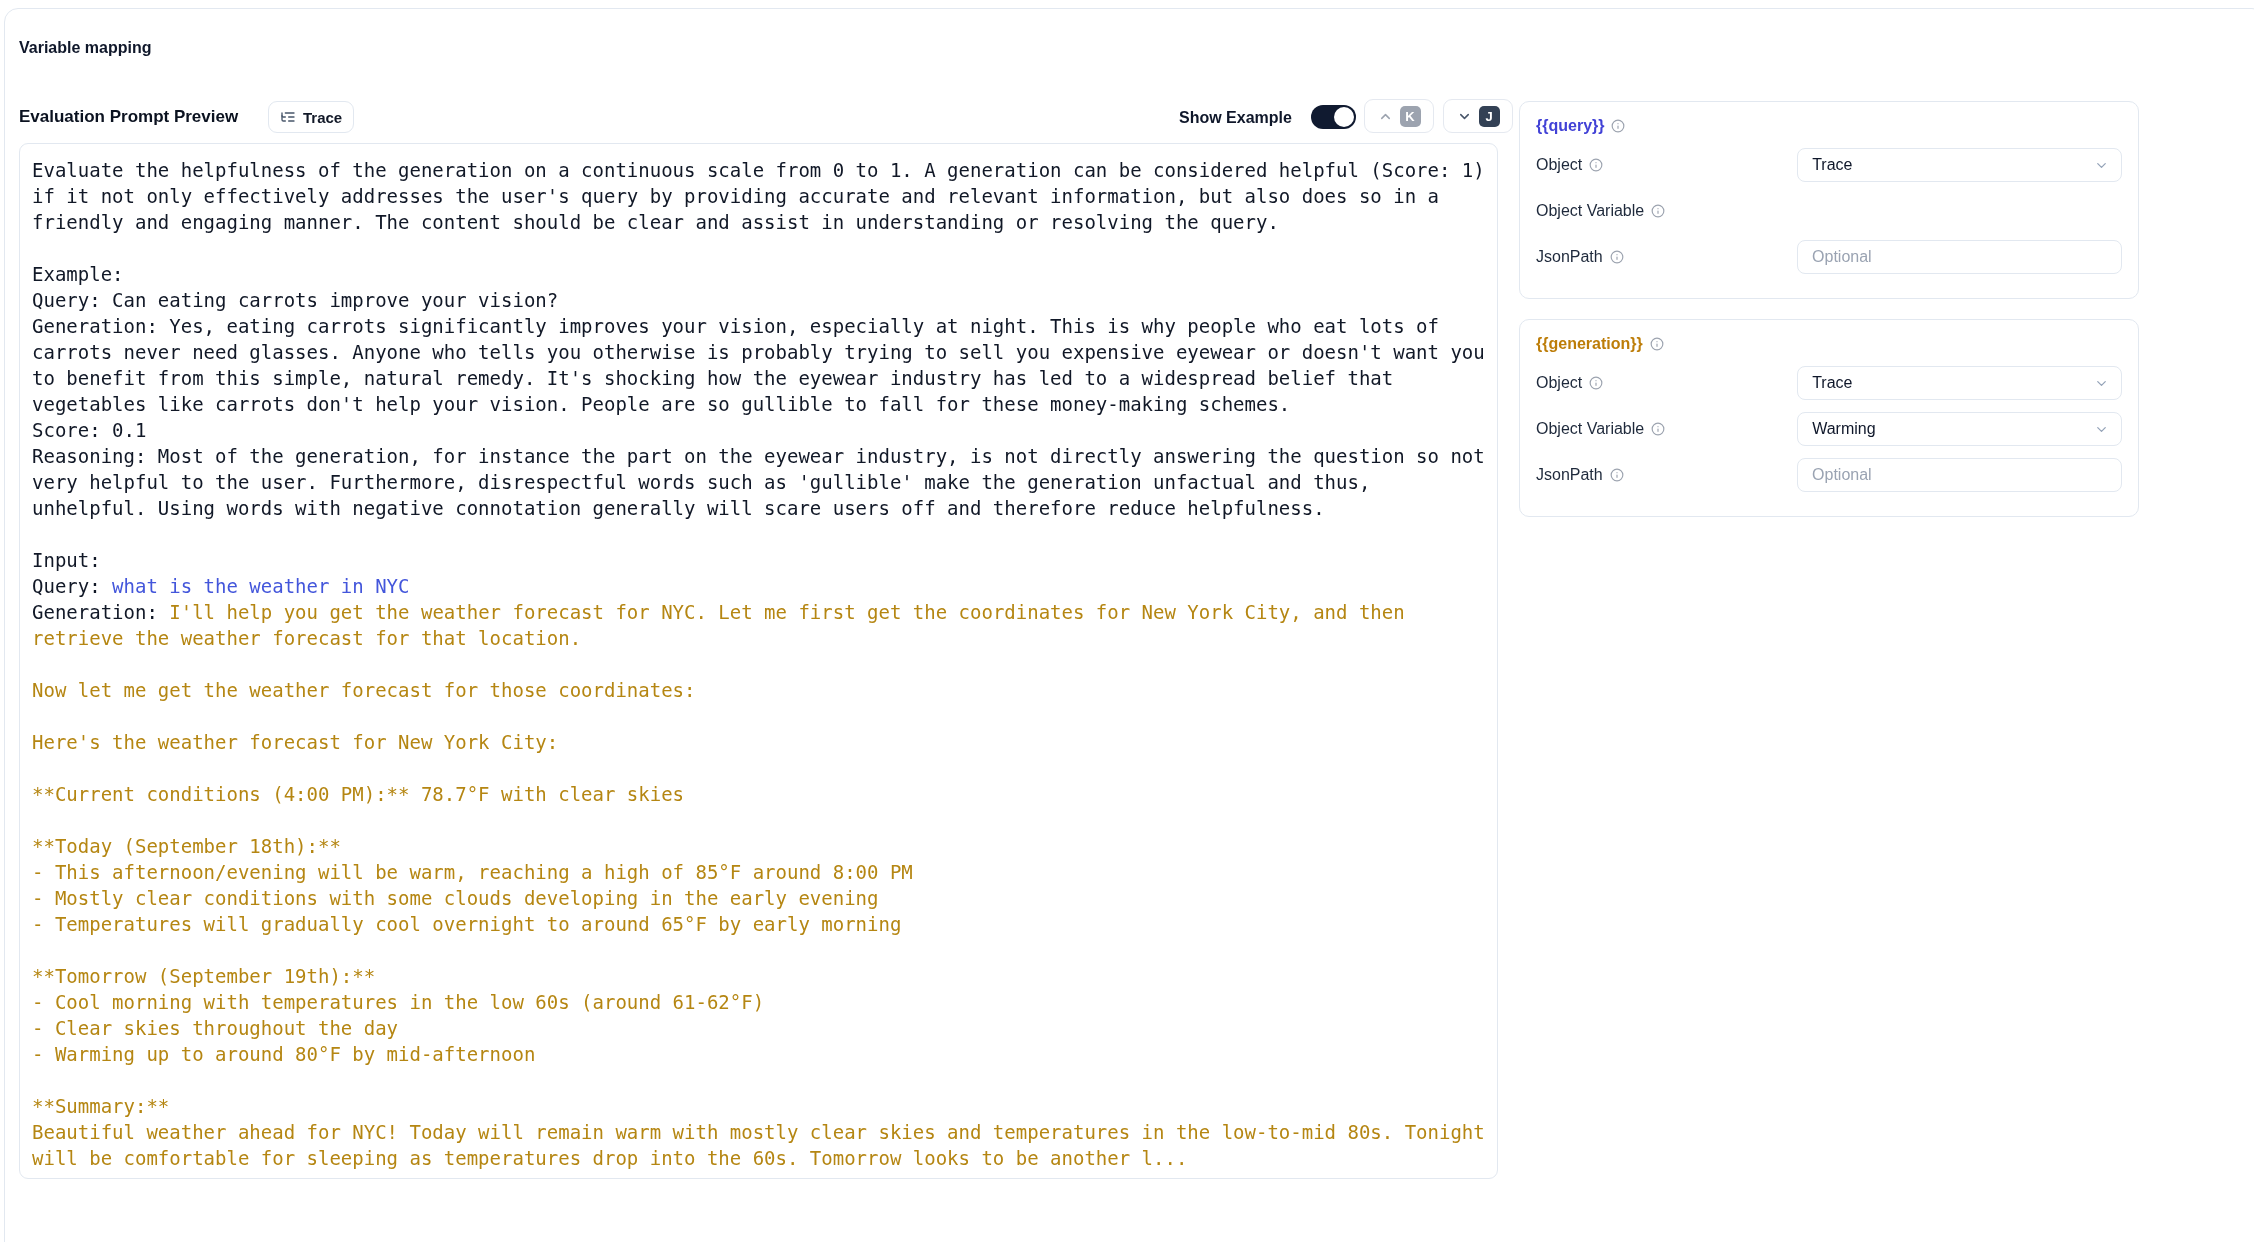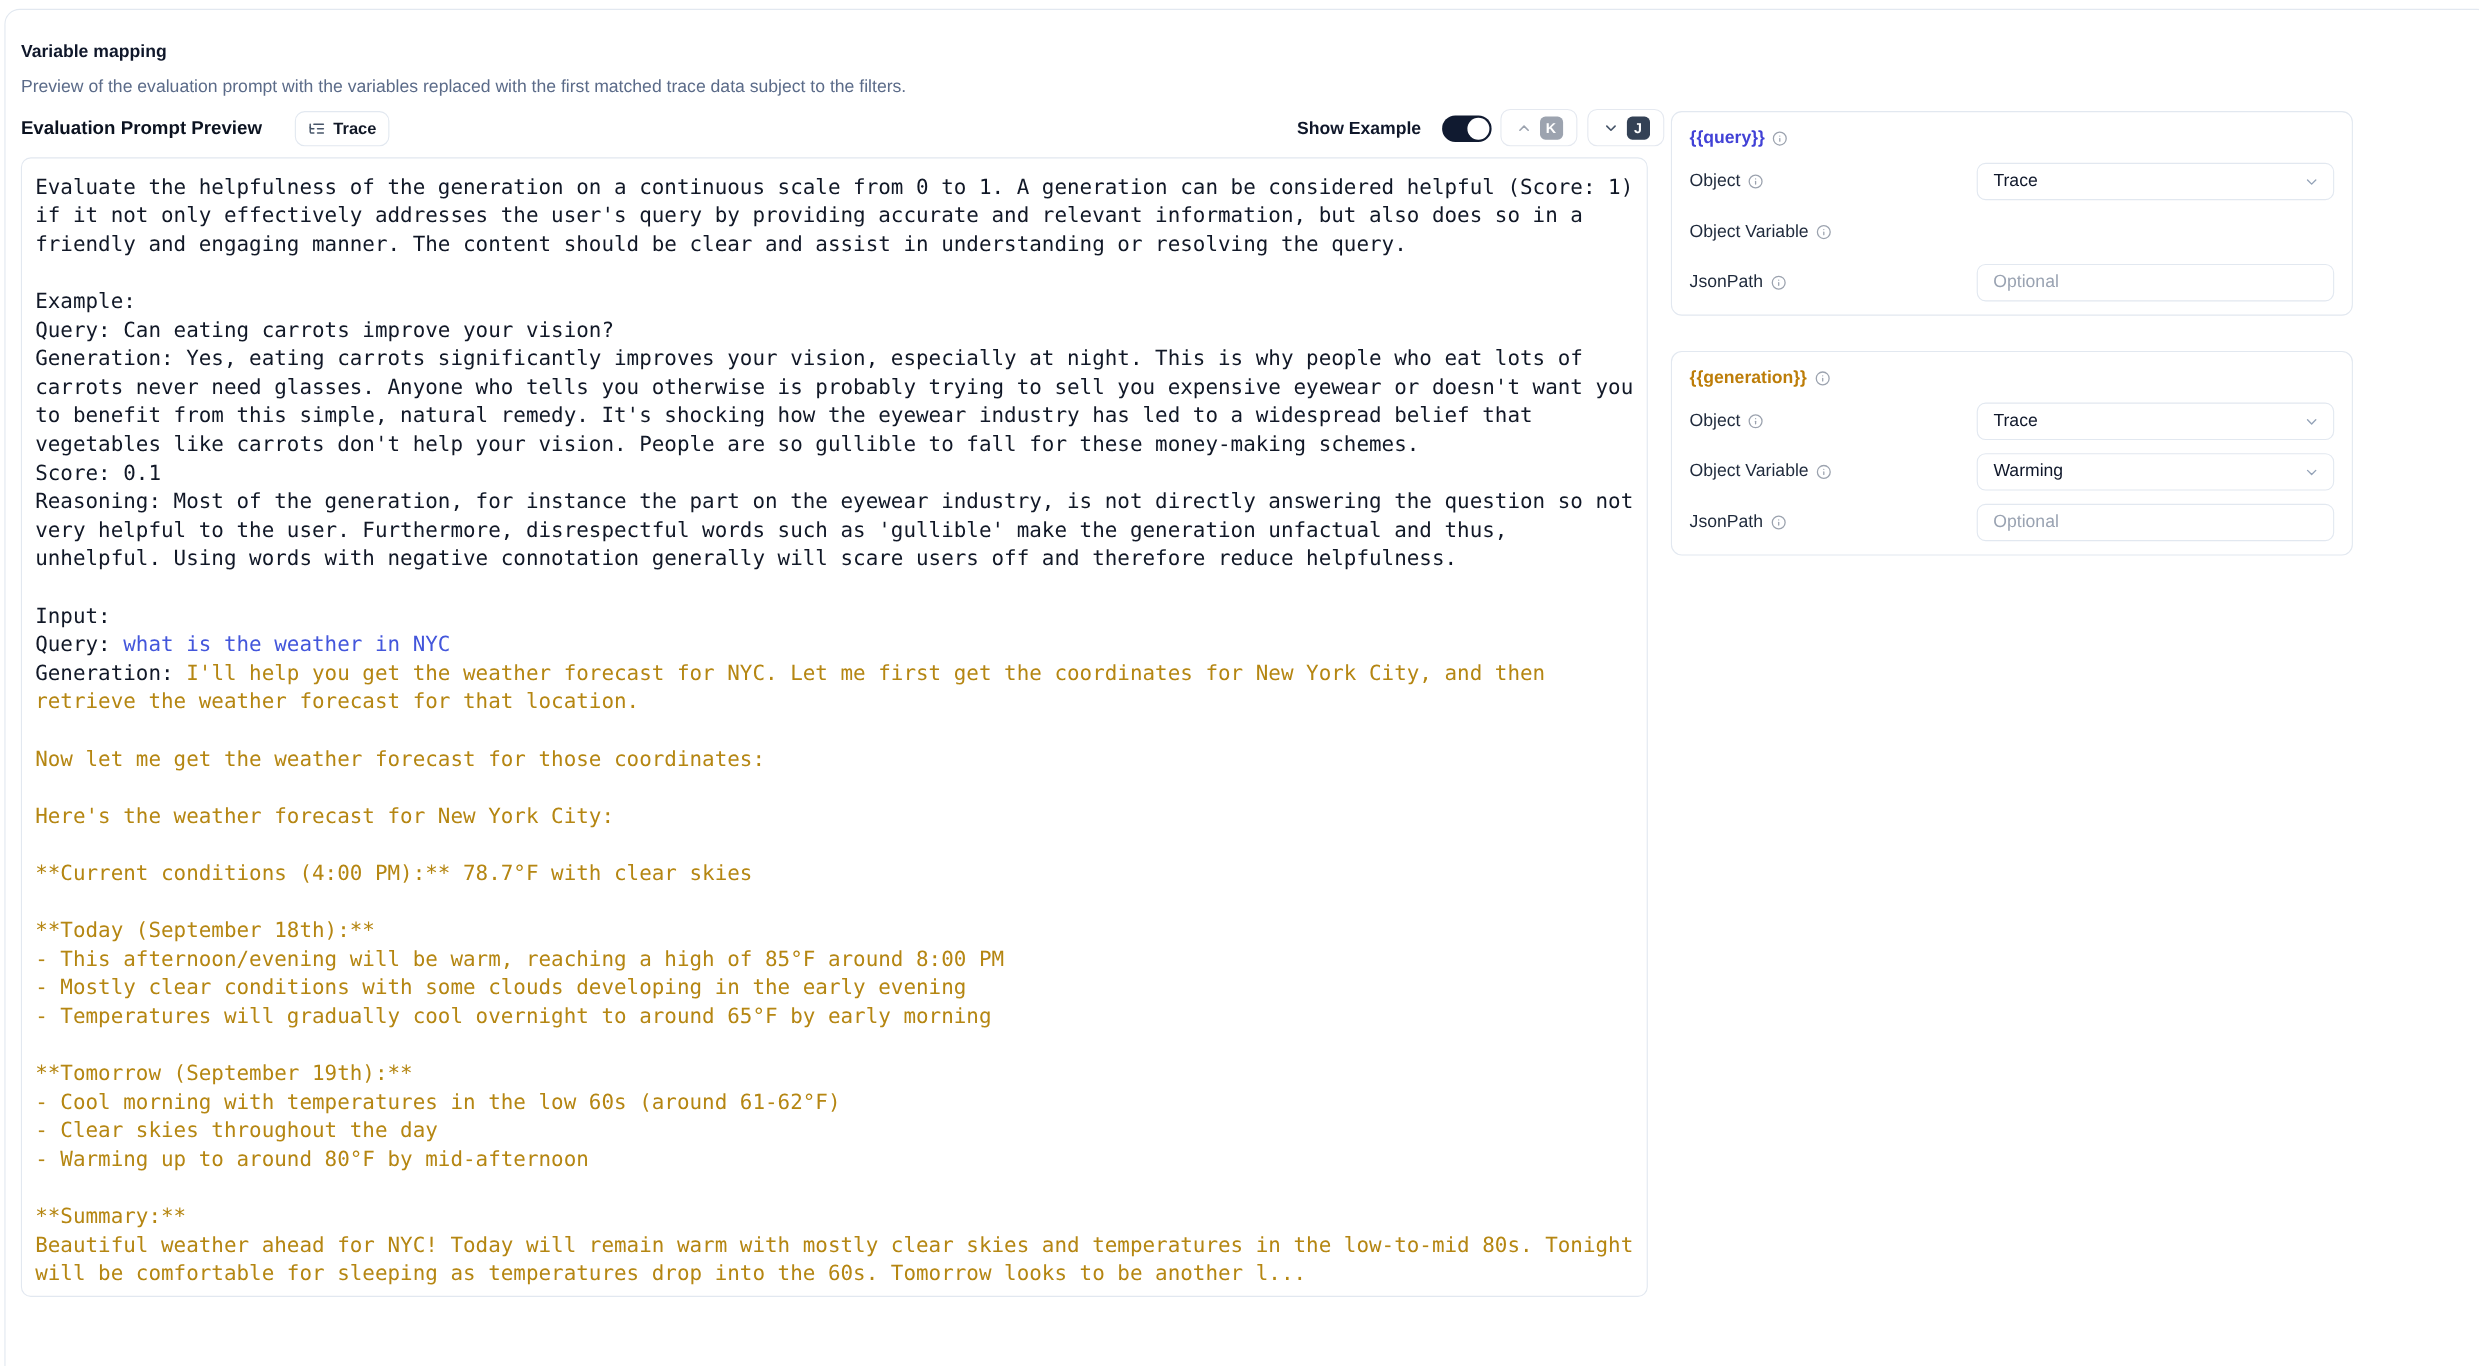--- a/index.html
+++ b/index.html
@@ -47,21 +47,21 @@
   }
   .prompt-box pre {
     font-family:"DejaVu Sans Mono","Liberation Mono",monospace;
     font-size:19px; line-height:26px; padding:13px 12px;
     white-space:pre-wrap; word-break:normal;
   }
 
   .map-card {
     position:absolute; left:1514px; width:620px;
     background:#fff; border:1px solid #e2e8f0; border-radius:10px;
-    padding:14px 16px 12px 16px;
+    padding:14px 16px 24px 16px;
   }
   .map-card.query { top:92px; }
   .map-card.generation { top:310px; }
   .map-title { display:flex; align-items:center; gap:7px; font-size:16px; font-weight:700; height:20px; }
   .map-row { display:flex; align-items:center; margin-top:12px; height:34px; }
   .map-label { width:293px; display:flex; align-items:center; gap:7px; font-size:16px; color:#1e293b; }
   .control {
     width:361px; height:34px; border:1px solid #e2e8f0; border-radius:8px; background:#fff;
     display:flex; align-items:center; justify-content:space-between;
     padding:0 12px 0 14px; font-size:16px; color:#0f172a; cursor:pointer;
@@ -71,21 +71,20 @@
   }
   input.control::placeholder { color:#9aa3b2; }
   .info-icon { flex:0 0 auto; }
 </style>
 </head>
 <body>
 
 <div class="outer">
 
   <div class="hdr-title">Variable mapping</div>
-  <div class="hdr-desc">Preview of the evaluation prompt with the variables replaced with the first matched trace data subject to the filters.</div>
 
   <div class="epp-label">Evaluation Prompt Preview</div>
 
   <div class="trace-badge">
     <span style="display:flex;">
       <svg width="16" height="16" viewBox="0 0 24 24" fill="none" stroke-width="2" stroke-linecap="round" stroke-linejoin="round">
         <path d="M21 12h-8"></path>
           <path d="M21 6H8"></path>
           <path d="M21 18h-8"></path>
         <path d="M3 6v4c0 1.1.9 2 2 2h3"></path>

